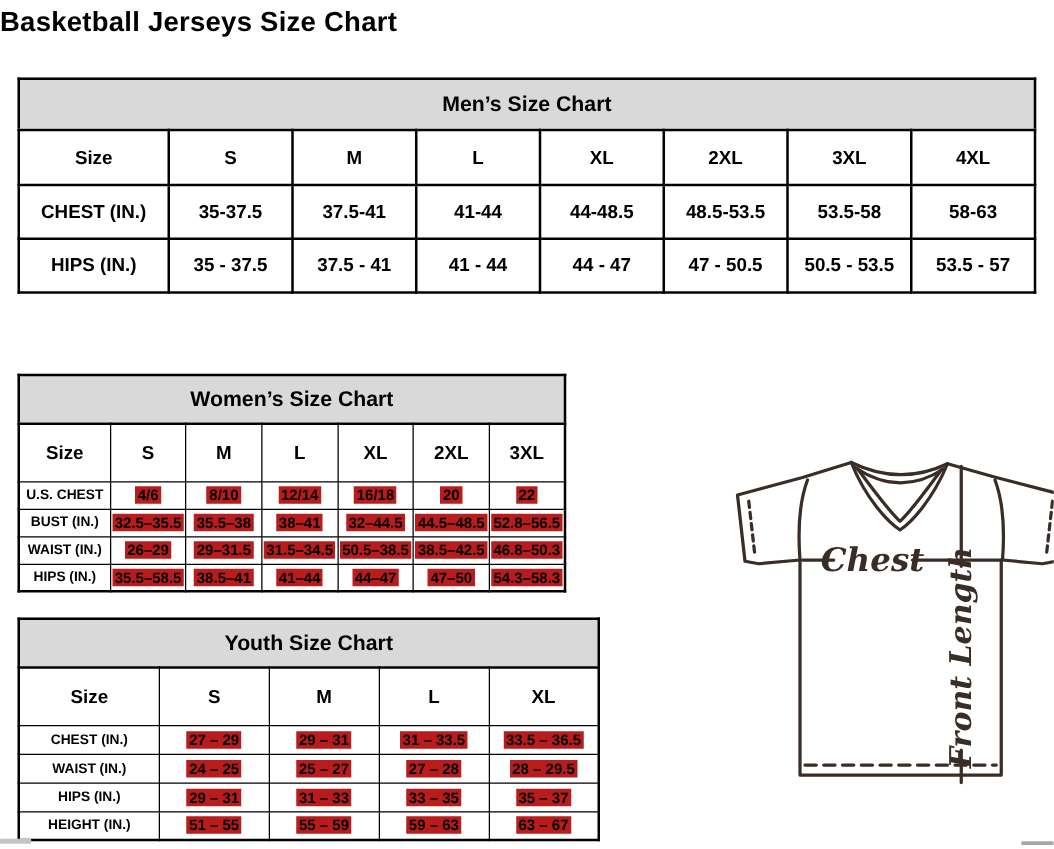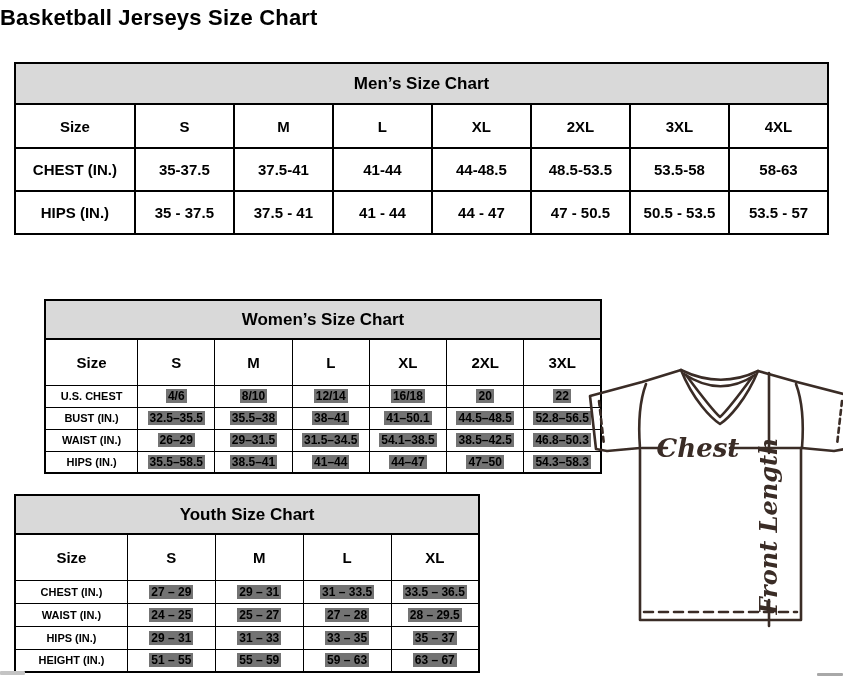--- a/index.html
+++ b/index.html
@@ -31,21 +31,21 @@
   .tbl-men th:first-child{width:14.5%;}
   
   .tbl-sm th,.tbl-sm td{border-width:1px;}
   .tbl-sm{border:2px solid #000;}
   .tbl-sm thead tr{height:46px;}
   .tbl-sm thead th{font-size:15px;}
   .tbl-women tbody tr{height:22px;}
   .tbl-youth tbody tr{height:23px;}
   .tbl-sm tbody th{font-size:11px;}
   .tbl-sm tbody td{font-size:12px;}
-  .tbl-sm tbody .val{background:#737373;padding:0 2px;text-align:right;}
+  .tbl-sm tbody .val{background:#b91c1c;padding:0 2px;text-align:right;}
   .tbl-women th:first-child{width:16.4%;}
   .tbl-youth th:first-child{width:23.9%;}
   .diagram{position:absolute;left:580px;top:360px;width:287px;height:296px;text-align:center;}
   .scroll-frag{position:absolute;border-radius:1px;}
   .scroll-frag.left{left:0;top:671px;width:25px;height:4px;background:#c4c4c4;}
   .scroll-frag.right{left:817px;top:673px;width:26px;height:3px;background:#a8a8a8;}
 </style>
 </head>
 <body>
 
@@ -86,21 +86,21 @@
             <td><span class="val">44 - 47</span></td>
             <td><span class="val">47 - 50.5</span></td>
             <td><span class="val">50.5 - 53.5</span></td>
             <td><span class="val">53.5 - 57</span></td>
           </tr>
         </tbody>
       </table>
     </div>
 </div>
 
-<div class="size-table" style="left:14px;top:299px;width:558px;margin-left:30px;">
+<div class="size-table" style="left:14px;top:299px;width:439px;">
   <div class="band band-sm">Women’s Size Chart</div>
   <div>
       <table class="tbl-sm tbl-women">
         <thead>
           <tr>
             <th>Size</th>
             <th>S</th>
             <th>M</th>
             <th>L</th>
             <th>XL</th>
@@ -116,30 +116,30 @@
             <td><span class="val">12/14</span></td>
             <td><span class="val">16/18</span></td>
             <td><span class="val">20</span></td>
             <td><span class="val">22</span></td>
           </tr>
           <tr>
             <th>BUST (IN.)</th>
             <td><span class="val">32.5–35.5</span></td>
             <td><span class="val">35.5–38</span></td>
             <td><span class="val">38–41</span></td>
-            <td><span class="val">41–50.1</span></td>
+            <td><span class="val">32–44.5</span></td>
             <td><span class="val">44.5–48.5</span></td>
             <td><span class="val">52.8–56.5</span></td>
           </tr>
           <tr>
             <th>WAIST (IN.)</th>
             <td><span class="val">26–29</span></td>
             <td><span class="val">29–31.5</span></td>
             <td><span class="val">31.5–34.5</span></td>
-            <td><span class="val">54.1–38.5</span></td>
+            <td><span class="val">50.5–38.5</span></td>
             <td><span class="val">38.5–42.5</span></td>
             <td><span class="val">46.8–50.3</span></td>
           </tr>
           <tr>
             <th>HIPS (IN.)</th>
             <td><span class="val">35.5–58.5</span></td>
             <td><span class="val">38.5–41</span></td>
             <td><span class="val">41–44</span></td>
             <td><span class="val">44–47</span></td>
             <td><span class="val">47–50</span></td>

